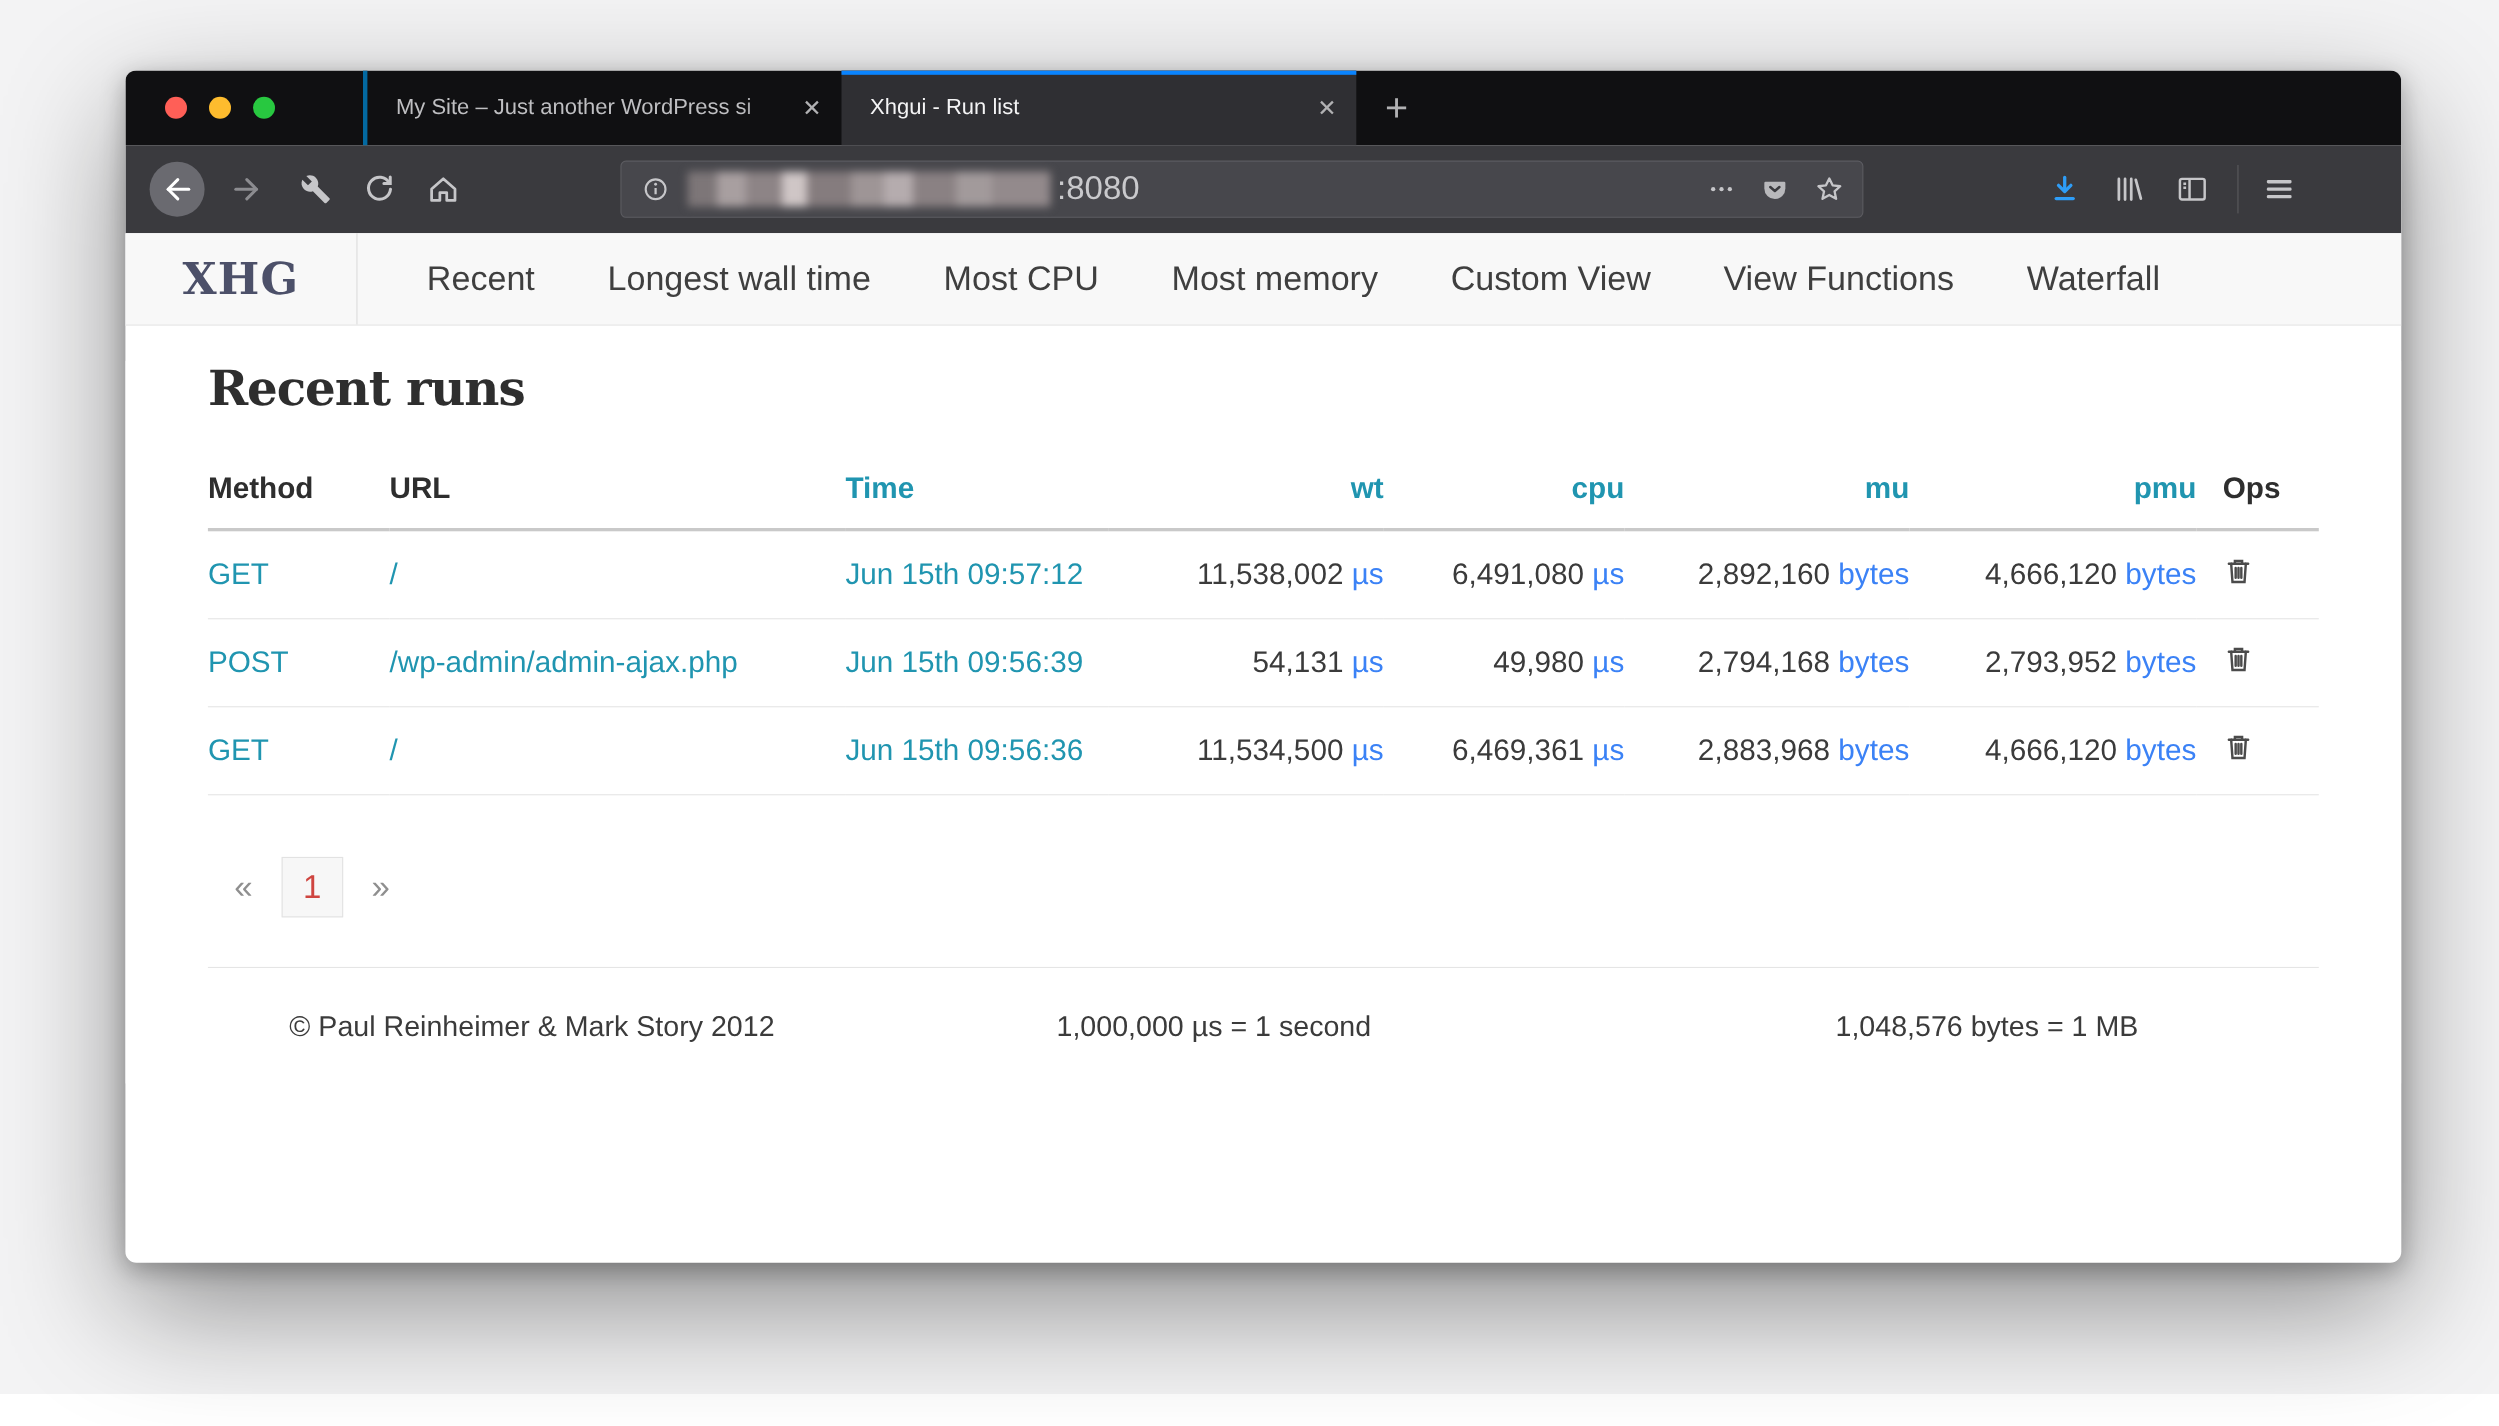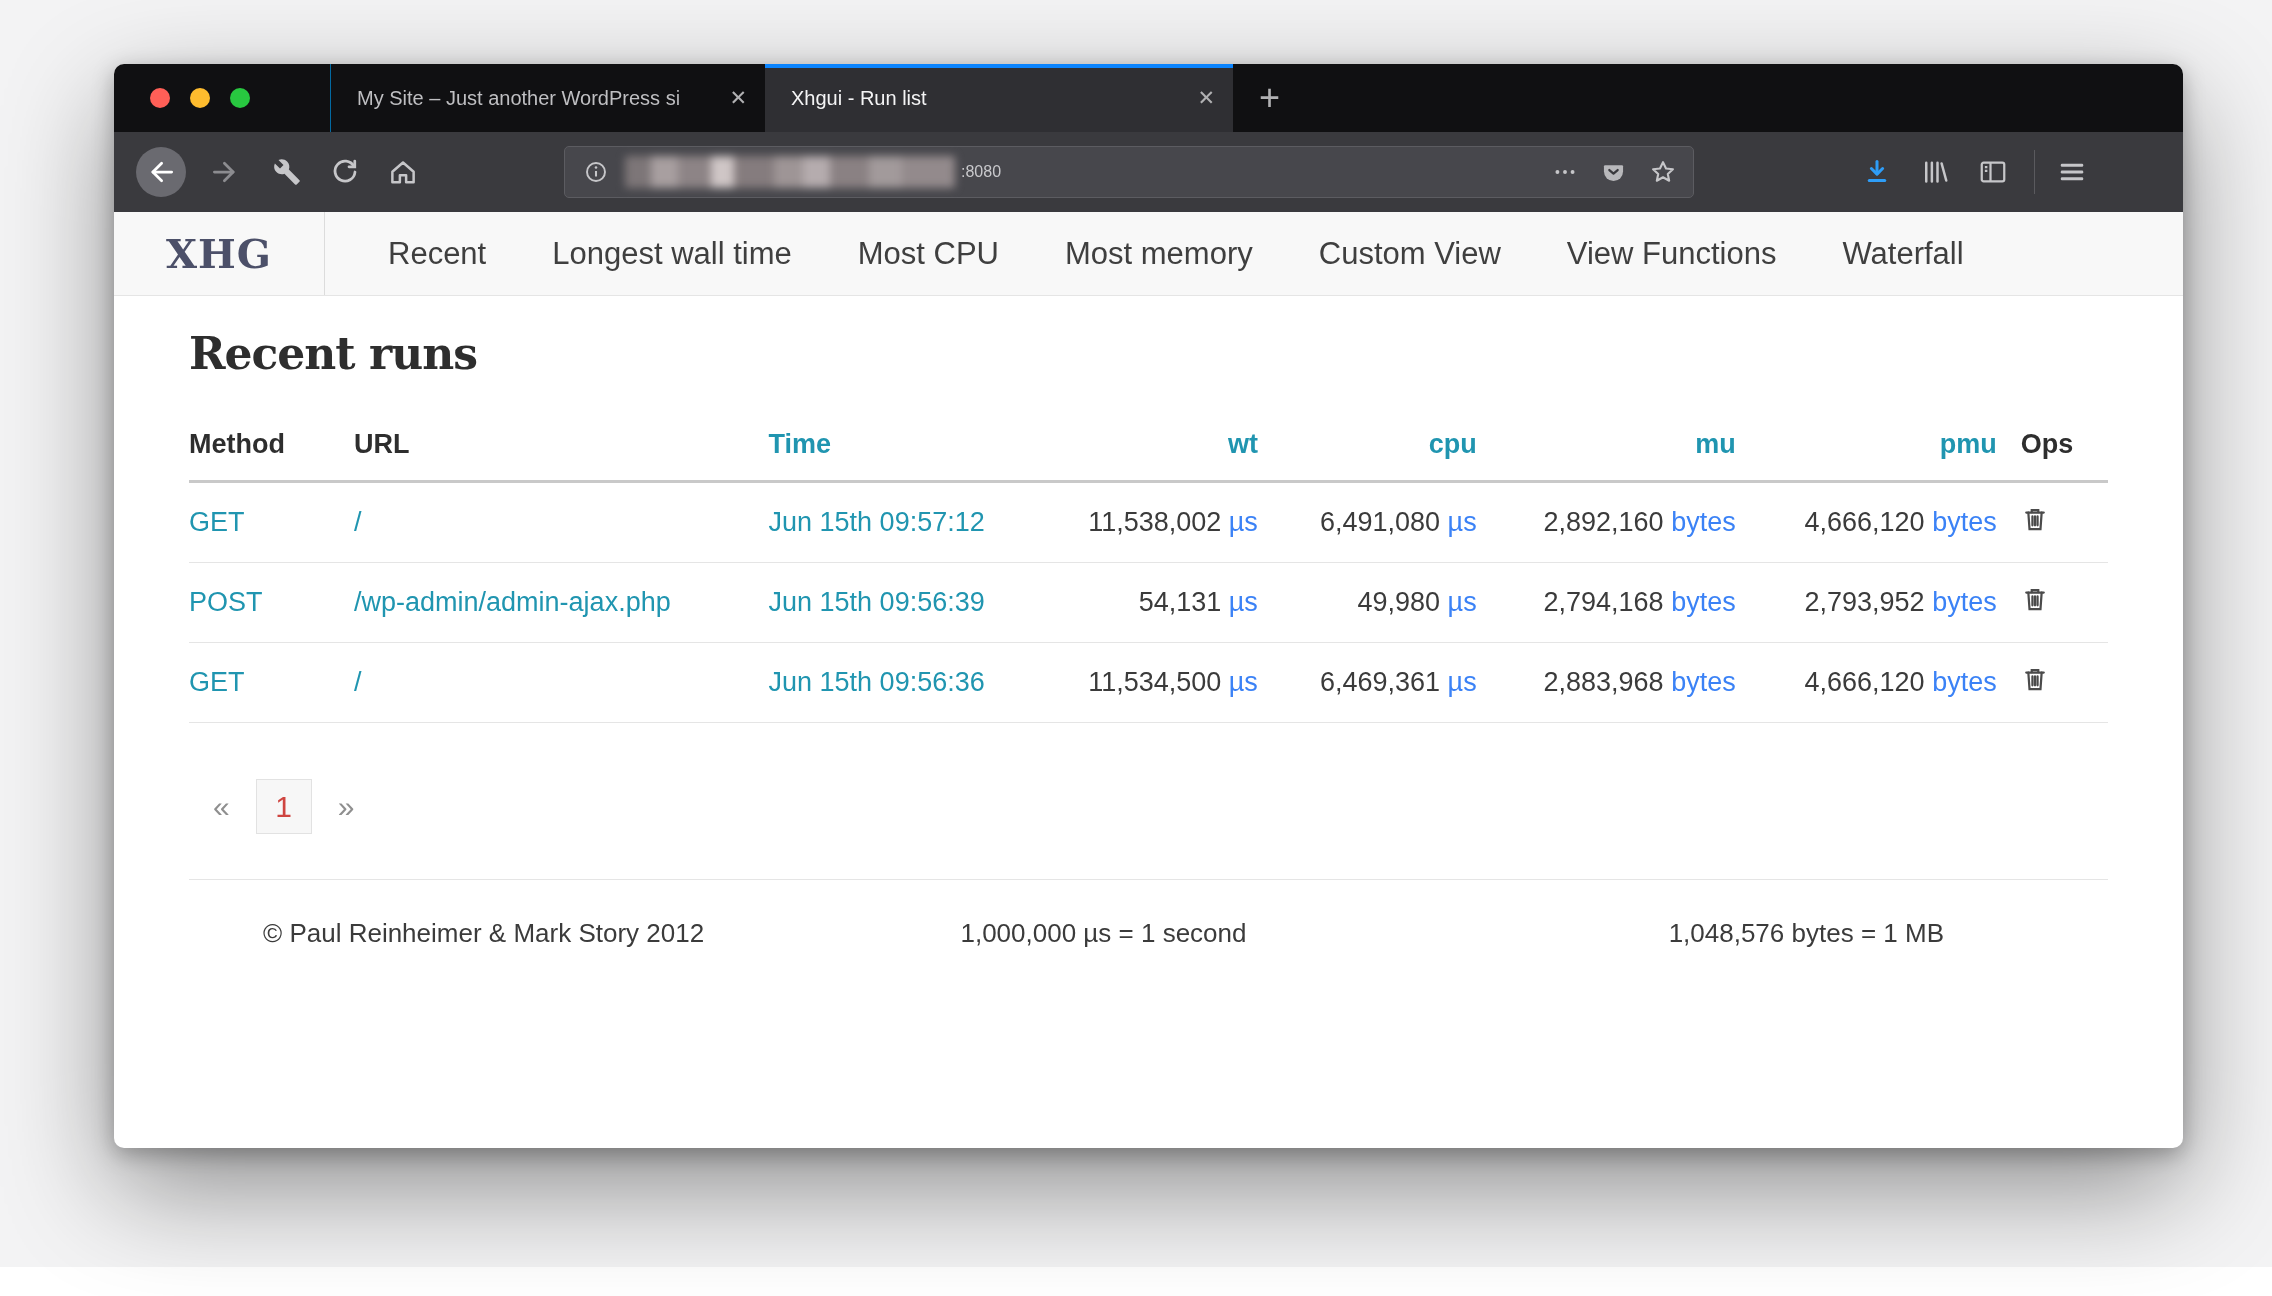--- a/index.html
+++ b/index.html
@@ -14,38 +14,38 @@
     position:absolute; left:114px; top:64px; width:2069px; height:1084px;
     border-radius:10px; overflow:hidden; background:#fff;
     box-shadow:0 40px 110px rgba(0,0,0,.42), 0 6px 22px rgba(0,0,0,.28);
   }
   
   .tabbar { height:68px; background:#101012; display:flex; align-items:stretch; }
   .win-controls { width:216px; display:flex; align-items:center; padding-left:36px; gap:20px; flex:none; }
   .light { width:20px; height:20px; border-radius:50%; }
   .light.red{ background:#ff5f57; } .light.yellow{ background:#febc2e; } .light.green{ background:#28c840; }
   .tab { display:flex; align-items:center; padding:0 18px 0 26px; position:relative; }
-  .tab.inactive { width:435px; border-left:1px solid #0369a1; color:#bfbfc2; }
+  .tab.inactive { width:435px; border-left:4px solid #0369a1; color:#bfbfc2; }
   .tab.active { width:468px; background:#2f2f33; color:#f4f4f5; }
   .tab.active::before { content:""; position:absolute; left:0; top:0; right:0; height:4px; background:#0a84ff; }
   .tab-title { flex:1; font-size:20px; white-space:nowrap; overflow:hidden; position:relative; }
   .tab.inactive .tab-title::after { content:""; position:absolute; right:0; top:0; bottom:0; width:40px;
     background:linear-gradient(90deg, rgba(16,16,18,0), #101012); }
   .tab-close { font-size:21px; color:#b1b1b3; margin-left:14px; cursor:default; }
   .newtab { display:flex; align-items:center; padding:0 26px; color:#b1b1b3; font-size:36px; font-weight:300; }
   
   .toolbar { height:80px; background:#3a3a3e; display:flex; align-items:center; padding:0 0 0 22px; }
   .tool-ic { display:flex; align-items:center; justify-content:center; flex:none; }
   .back-circle { width:50px; height:50px; border-radius:50%; background:#6a6a70; margin-right:16px; }
   .fwd { width:46px; margin-right:14px; } .wrench,.reload,.home { width:50px; margin-right:8px; }
   .urlbar {
     width:1130px; height:52px; margin-left:128px; background:#47474c;
     border:1px solid #5c5c61; border-radius:5px; display:flex; align-items:center; padding:0 16px 0 18px;
   }
-  .url-text { font-size:16px; color:#c9c9cc; margin-left:6px; white-space:nowrap; }
+  .url-text { font-size:30px; color:#c9c9cc; margin-left:6px; white-space:nowrap; }
   .blur-host { width:330px; height:32px; margin-left:16px; border-radius:2px; filter:blur(4px);
     background:linear-gradient(90deg,#7d7678 0 8%,#a89fa0 8% 16%,#8d8486 16% 26%,#cfc6c6 26% 33%,#857c7e 33% 45%,#9e9596 45% 54%,#b5acae 54% 62%,#8a8183 62% 74%,#a29a9b 74% 84%,#938a8c 84% 100%); }
   .url-spacer { flex:1; }
   .urlbar .tool-ic { margin-left:22px; }
   .dl { margin-left:168px; } .lib,.sbar { margin-left:28px; }
   .tool-sep { width:1px; height:44px; background:#5a5a5e; margin:0 22px 0 26px; }
   .burger { margin-right:24px; }
   
   .navbar { height:84px; background:#f8f8f8; border-bottom:1px solid #e5e5e5; display:flex; align-items:stretch; }
   .brand { width:210px; display:flex; align-items:center; justify-content:center;

